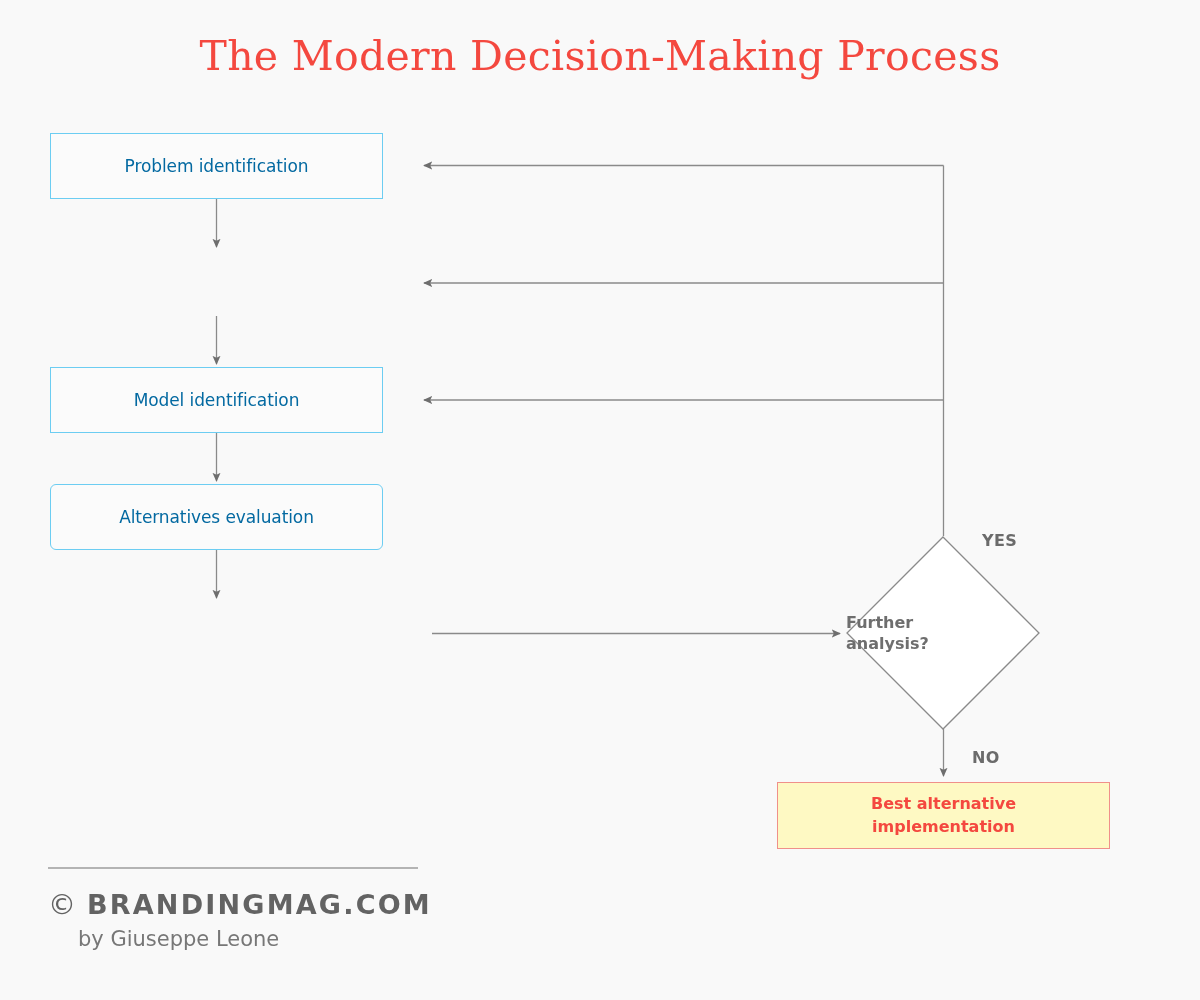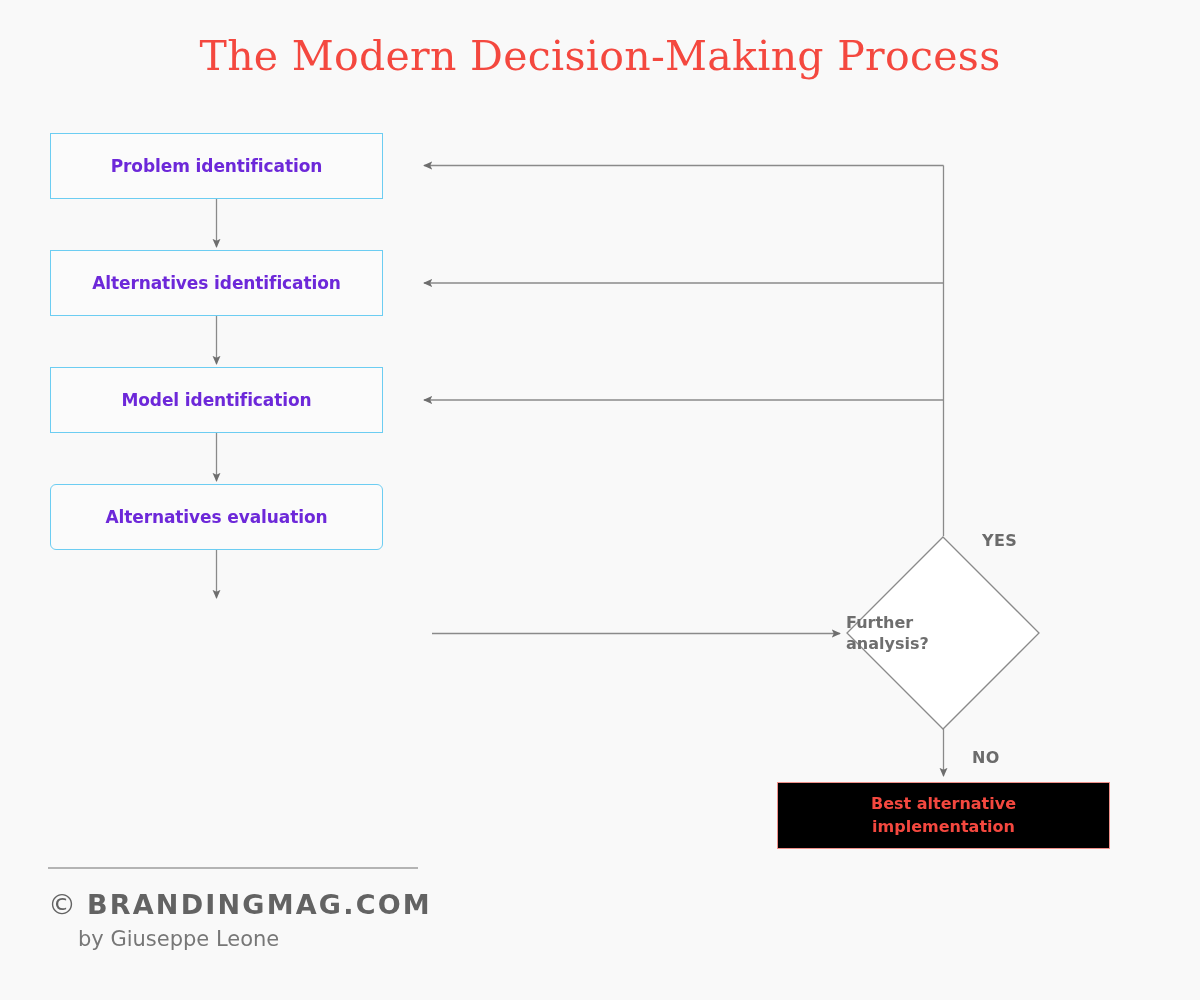--- a/index.html
+++ b/index.html
@@ -53,23 +53,23 @@
     position: absolute;
     left: 50px;
     width: 333px;
     height: 66px;
     box-sizing: border-box;
     border: 1.4px solid #6ccdf2;
     background: #fbfbfb;
     display: flex;
     align-items: center;
     justify-content: center;
-    color: #6d28d9;
+    color: #0369a1;
     font-size: 17px;
-    font-weight: bold;
+    font-weight: normal;
     letter-spacing: -0.1px;
   }
   .pbox.b1 { top: 133px; }
   .pbox.b2 { top: 250px; }
   .pbox.b3 { top: 367px; }
   .pbox.b4 { top: 484px; border-radius: 6px; }
   .pbox.b5 { top: 601px; }
 
   
   .diamond-wrap {
@@ -114,21 +114,21 @@
 
   
   .tbox {
     position: absolute;
     left: 777px;
     top: 782px;
     width: 333px;
     height: 67px;
     box-sizing: border-box;
     border: 1.4px solid #f0908a;
-    background: #000000;
+    background: #fef9c3;
     display: flex;
     flex-direction: column;
     align-items: center;
     justify-content: center;
     color: #f4483f;
     font-size: 16px;
     font-weight: bold;
     line-height: 1.38;
     text-align: right;
   }
@@ -203,23 +203,20 @@
       <line x1="943.5" y1="283" x2="424" y2="283"></line>
       <line x1="943.5" y1="400" x2="424" y2="400"></line>
     </g>
 
     <line x1="943.5" y1="729" x2="943.5" y2="776" stroke="#8a8a8a" stroke-width="1.3" fill="none" marker-end="url(#arrowDown)"></line>
   </svg>
 
   <div class="pbox b1">
     <span>Problem identification</span>
   </div>
-  <div class="pbox b2">
-    <span>Alternatives identification</span>
-  </div>
   <div class="pbox b3">
     <span>Model identification</span>
   </div>
   <div class="pbox b4">
     <span>Alternatives evaluation</span>
   </div>
 
   <div class="diamond-wrap">
     <svg class="diamond-shape" width="194" height="194" viewBox="0 0 194 194">
       <polygon points="97,1 193,97 97,193 1,97" fill="#ffffff" stroke="#8a8a8a" stroke-width="1.3"></polygon>

